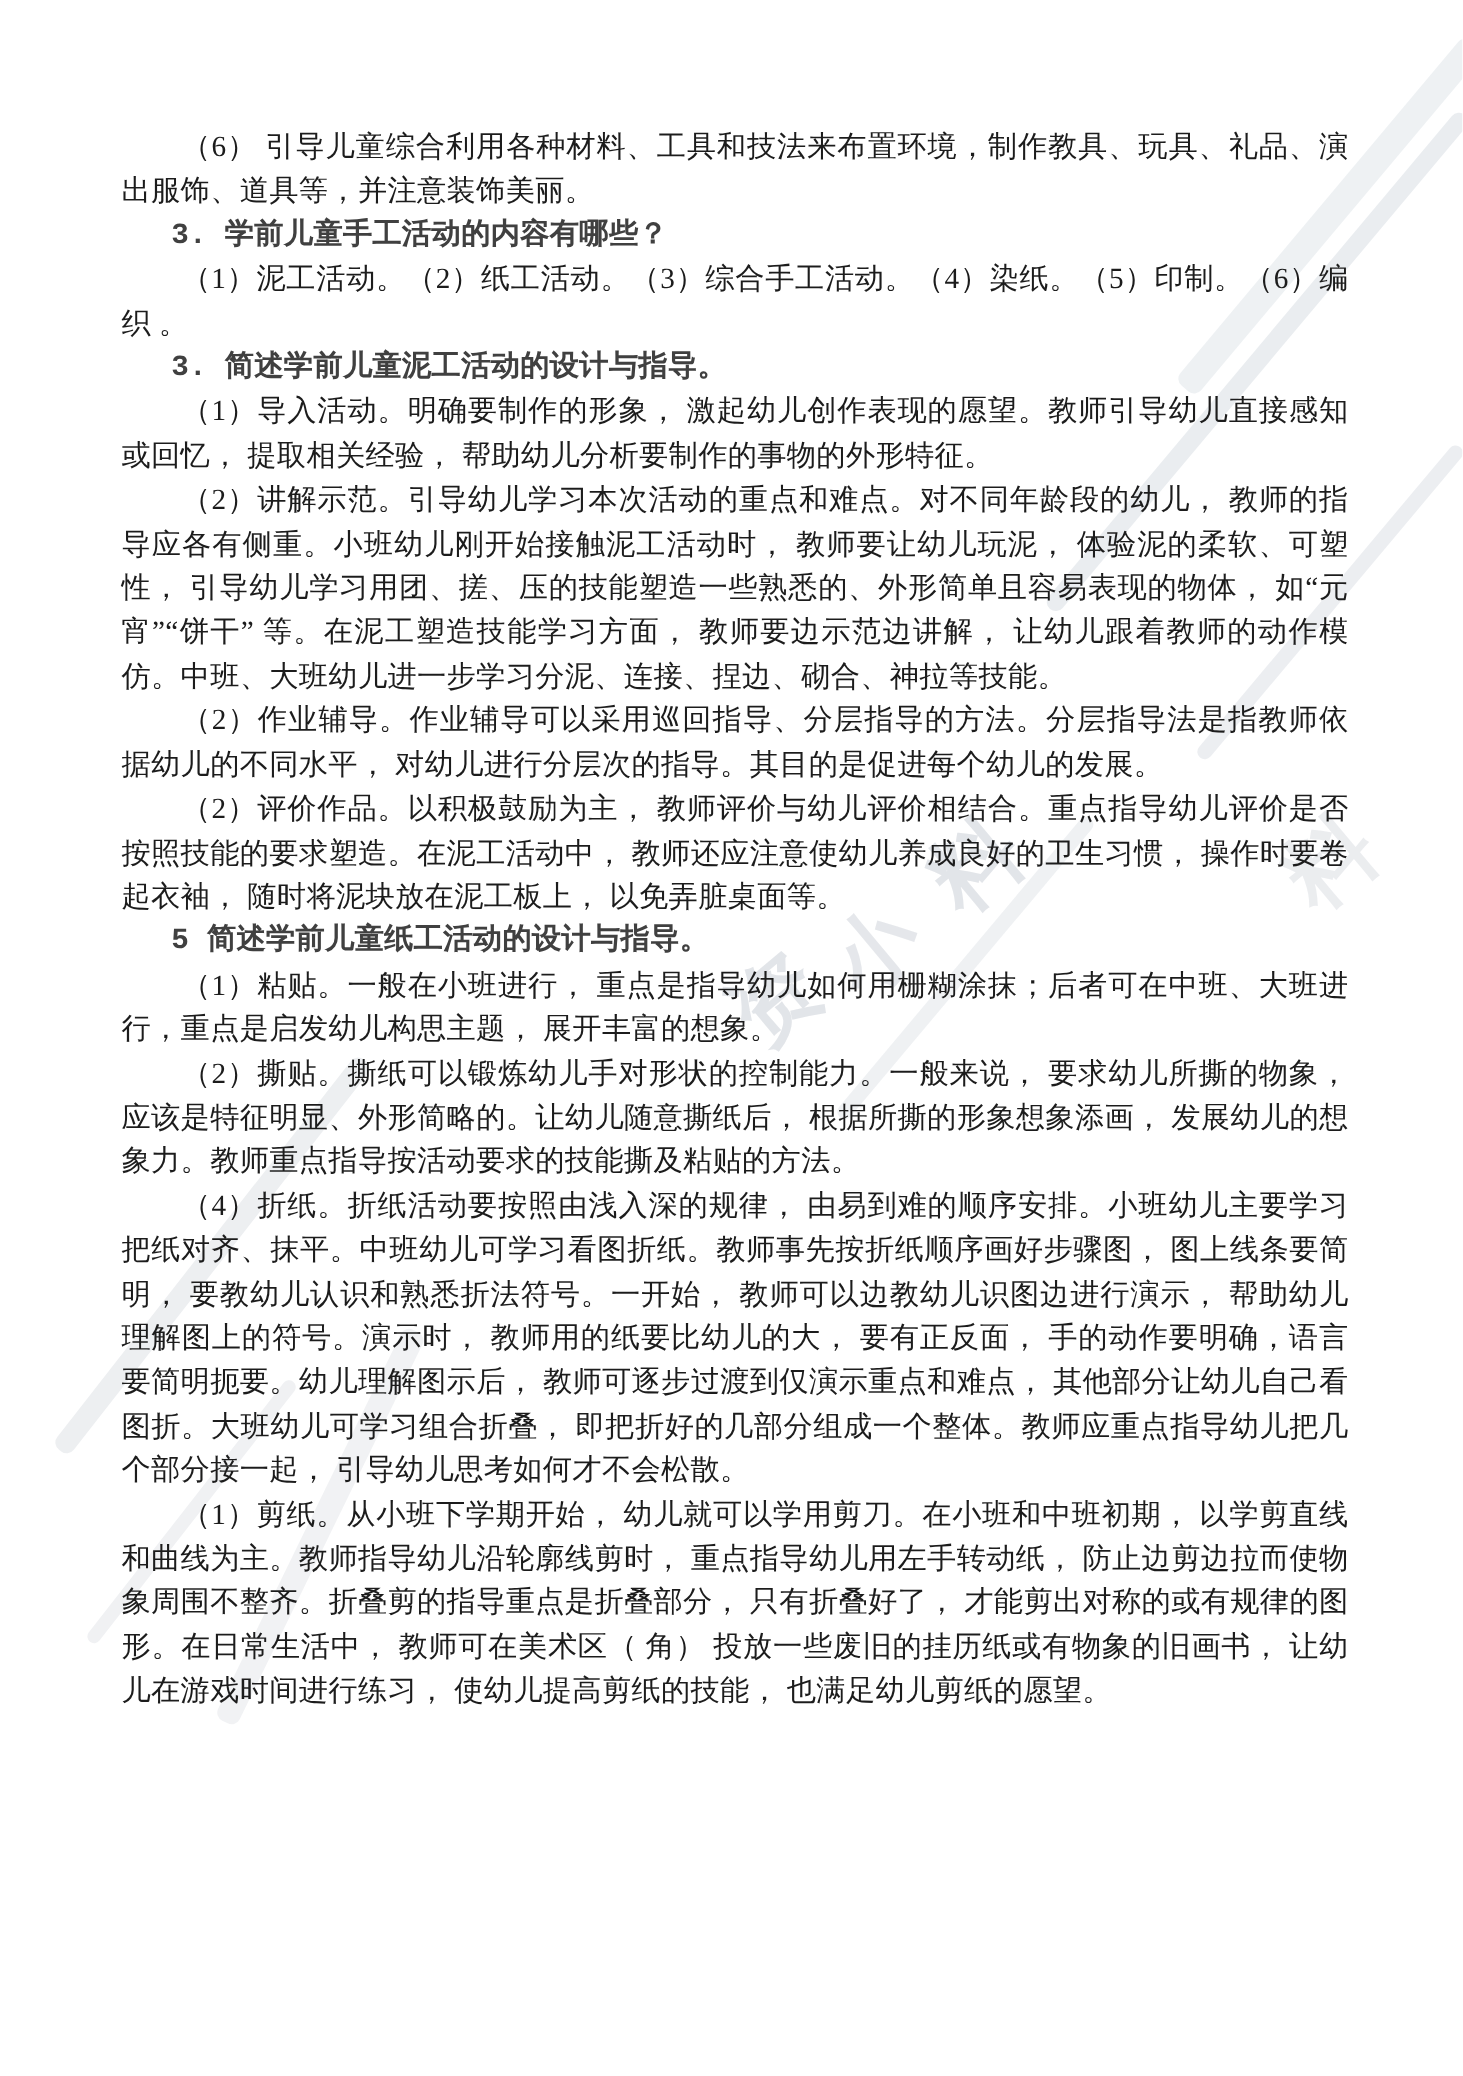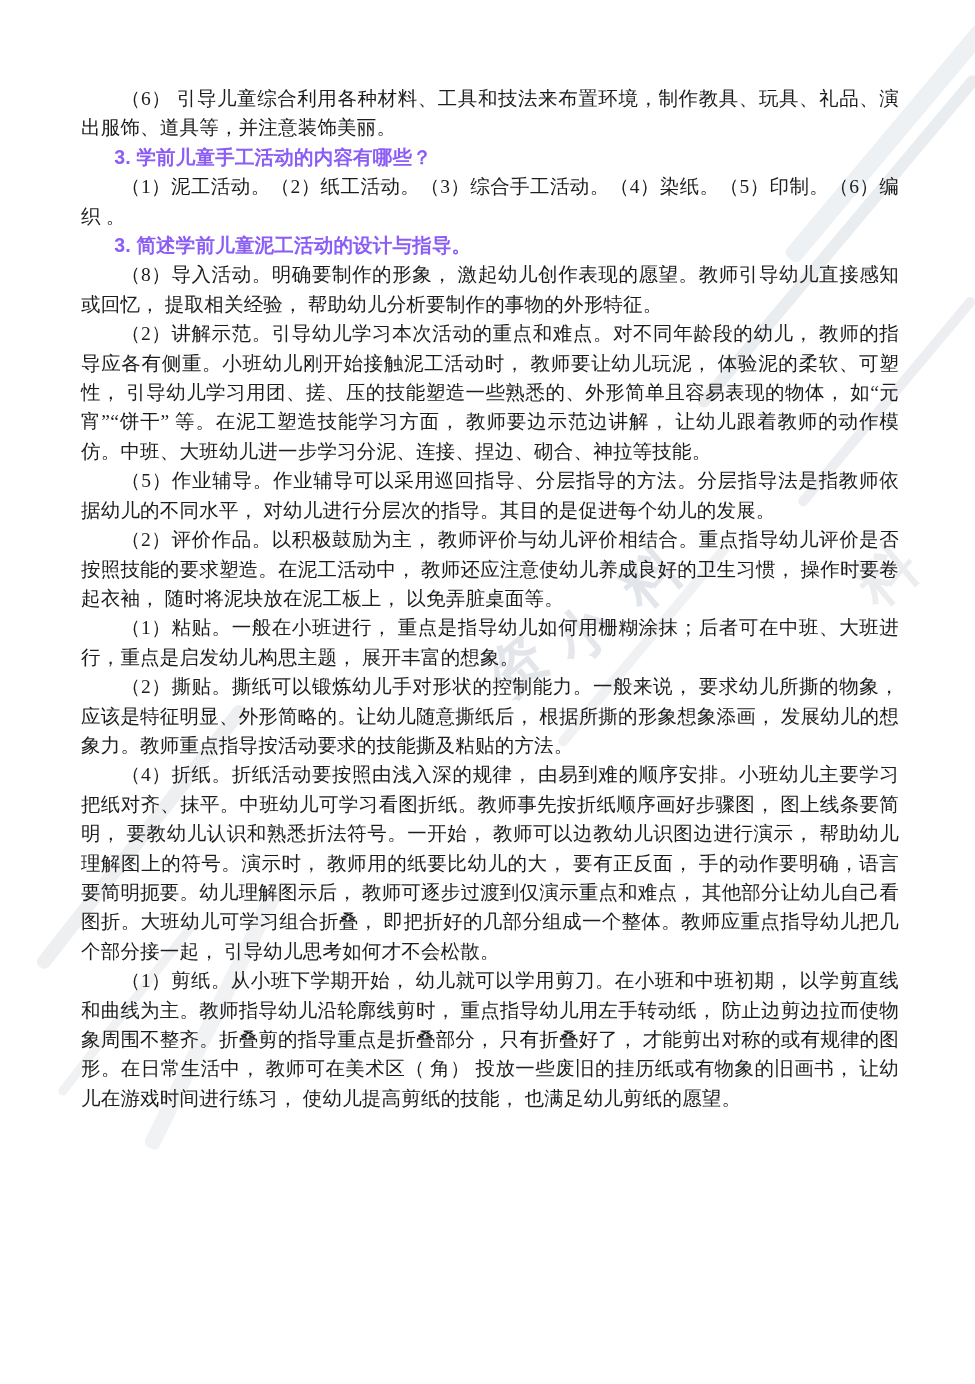--- a/index.html
+++ b/index.html
@@ -47,22 +47,22 @@
   .doc p {
     margin: 0;
   }
   .doc p.body {
     text-indent: 2.05em;
     font-family: "Liberation Serif", "DejaVu Serif", serif;
   }
   .doc p.heading {
     text-indent: 1.7em;
     font-weight: bold;
-    font-family: Liberation Sans, sans-serif;
-    color: #8b5cf6;
+    font-family: Liberation Mono, monospace;
+    color: #404040;
   }
 </style>
 </head>
 <body>
 
 <div class="page">
   <div class="watermark-layer">
       <div class="wm-stripe" style="left: 700px; top: 400px; width: 430px; height: 12px; background: rgb(229, 232, 236); opacity: 0.8; transform: rotate(-50deg); transform-origin: left center;"></div>
       <div class="wm-stripe" style="left: 790px; top: 250px; width: 300px; height: 18px; background: rgb(234, 237, 240); opacity: 0.8; transform: rotate(-50deg); transform-origin: left center;"></div>
       <div class="wm-stripe" style="left: 800px; top: 500px; width: 270px; height: 10px; background: rgb(231, 234, 237); opacity: 0.8; transform: rotate(-50deg); transform-origin: left center;"></div>
@@ -73,22 +73,23 @@
       <span class="wm-char" style="left: 622px; top: 538px; font-size: 58px; color: rgb(199, 204, 212); opacity: 0.5; transform: rotate(-40deg);">料</span>
       <span class="wm-char" style="left: 556px; top: 596px; font-size: 56px; color: rgb(199, 204, 212); opacity: 0.45; transform: rotate(-40deg);">小</span>
       <span class="wm-char" style="left: 488px; top: 628px; font-size: 58px; color: rgb(199, 204, 212); opacity: 0.5; transform: rotate(-40deg);">资</span>
       <span class="wm-char" style="left: 858px; top: 536px; font-size: 58px; color: rgb(199, 204, 212); opacity: 0.35; transform: rotate(-40deg);">料</span>
     </div>
   <div class="doc" style="color: rgb(28, 28, 28);">
       <p class="body">（6） 引导儿童综合利用各种材料、工具和技法来布置环境，制作教具、玩具、礼品、演出服饰、道具等，并注意装饰美丽。</p>
       <p class="heading">3. 学前儿童手工活动的内容有哪些？</p>
       <p class="body">（1）泥工活动。（2）纸工活动。（3）综合手工活动。（4）染纸。（5）印制。（6）编织 。</p>
       <p class="heading">3. 简述学前儿童泥工活动的设计与指导。</p>
-      <p class="body">（8）导入活动。明确要制作的形象， 激起幼儿创作表现的愿望。教师引导幼儿直接感知或回忆， 提取相关经验， 帮助幼儿分析要制作的事物的外形特征。</p>
+      <p class="body">（1）导入活动。明确要制作的形象， 激起幼儿创作表现的愿望。教师引导幼儿直接感知或回忆， 提取相关经验， 帮助幼儿分析要制作的事物的外形特征。</p>
       <p class="body">（2）讲解示范。引导幼儿学习本次活动的重点和难点。对不同年龄段的幼儿， 教师的指导应各有侧重。小班幼儿刚开始接触泥工活动时， 教师要让幼儿玩泥， 体验泥的柔软、可塑性， 引导幼儿学习用团、搓、压的技能塑造一些熟悉的、外形简单且容易表现的物体， 如“元宵”“饼干” 等。在泥工塑造技能学习方面， 教师要边示范边讲解， 让幼儿跟着教师的动作模仿。中班、大班幼儿进一步学习分泥、连接、捏边、砌合、神拉等技能。</p>
-      <p class="body">（5）作业辅导。作业辅导可以采用巡回指导、分层指导的方法。分层指导法是指教师依据幼儿的不同水平， 对幼儿进行分层次的指导。其目的是促进每个幼儿的发展。</p>
+      <p class="body">（2）作业辅导。作业辅导可以采用巡回指导、分层指导的方法。分层指导法是指教师依据幼儿的不同水平， 对幼儿进行分层次的指导。其目的是促进每个幼儿的发展。</p>
       <p class="body">（2）评价作品。以积极鼓励为主， 教师评价与幼儿评价相结合。重点指导幼儿评价是否按照技能的要求塑造。在泥工活动中， 教师还应注意使幼儿养成良好的卫生习惯， 操作时要卷起衣袖， 随时将泥块放在泥工板上， 以免弄脏桌面等。</p>
+      <p class="heading">5 简述学前儿童纸工活动的设计与指导。</p>
       <p class="body">（1）粘贴。一般在小班进行， 重点是指导幼儿如何用栅糊涂抹；后者可在中班、大班进行，重点是启发幼儿构思主题， 展开丰富的想象。</p>
       <p class="body">（2）撕贴。撕纸可以锻炼幼儿手对形状的控制能力。一般来说， 要求幼儿所撕的物象，应该是特征明显、外形简略的。让幼儿随意撕纸后， 根据所撕的形象想象添画， 发展幼儿的想象力。教师重点指导按活动要求的技能撕及粘贴的方法。</p>
       <p class="body">（4）折纸。折纸活动要按照由浅入深的规律， 由易到难的顺序安排。小班幼儿主要学习把纸对齐、抹平。中班幼儿可学习看图折纸。教师事先按折纸顺序画好步骤图， 图上线条要简明， 要教幼儿认识和熟悉折法符号。一开始， 教师可以边教幼儿识图边进行演示， 帮助幼儿理解图上的符号。演示时， 教师用的纸要比幼儿的大， 要有正反面， 手的动作要明确，语言要简明扼要。幼儿理解图示后， 教师可逐步过渡到仅演示重点和难点， 其他部分让幼儿自己看图折。大班幼儿可学习组合折叠， 即把折好的几部分组成一个整体。教师应重点指导幼儿把几个部分接一起， 引导幼儿思考如何才不会松散。</p>
       <p class="body">（1）剪纸。从小班下学期开始， 幼儿就可以学用剪刀。在小班和中班初期， 以学剪直线和曲线为主。教师指导幼儿沿轮廓线剪时， 重点指导幼儿用左手转动纸， 防止边剪边拉而使物象周围不整齐。折叠剪的指导重点是折叠部分， 只有折叠好了， 才能剪出对称的或有规律的图形。在日常生活中， 教师可在美术区（ 角） 投放一些废旧的挂历纸或有物象的旧画书， 让幼儿在游戏时间进行练习， 使幼儿提高剪纸的技能， 也满足幼儿剪纸的愿望。</p>
     </div>
 </div>
 
 </body></html>

